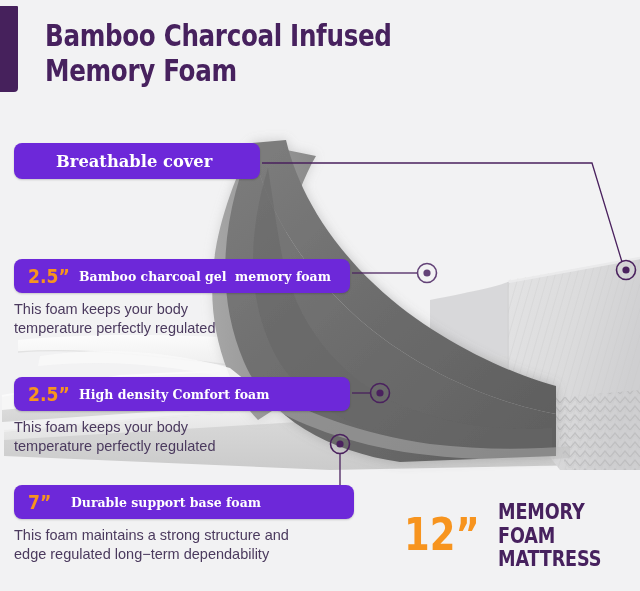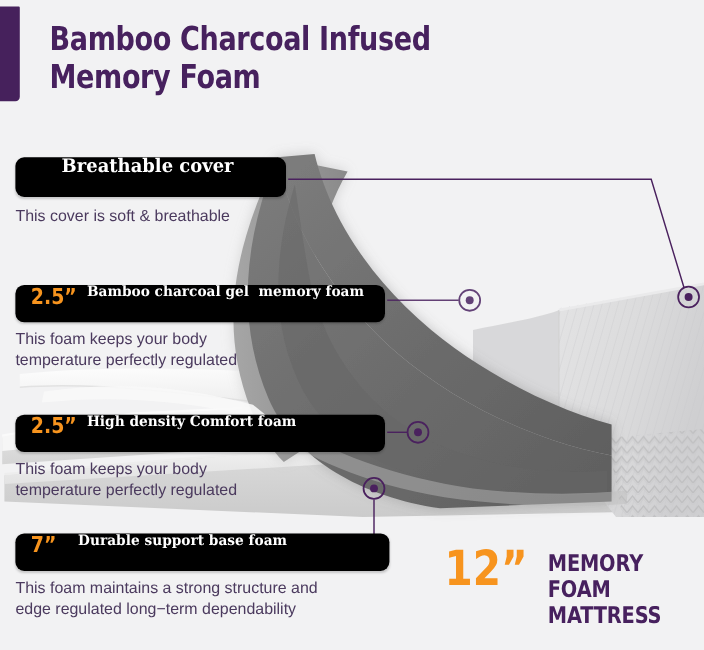--- a/index.html
+++ b/index.html
@@ -47,24 +47,25 @@
     line-height: 1.18;
     letter-spacing: -0.4px;
     transform: scaleX(0.82);
     transform-origin: left top;
     white-space: pre-line;
   }
 
   
   .badge {
     position: absolute;
-    background: #000000;
+    background: #6d28d9;
     border-radius: 8px;
     box-sizing: border-box;
     display: flex;
+    align-items: center;
     padding: 0 14px;
     height: 34px;
     box-shadow: 0 1px 2px rgba(0,0,0,0.18);
     z-index: 6;
   }
   .badge .size {
     color: #f7941e;
     font-family: "DejaVu Sans", sans-serif;
     font-weight: bold;
     font-size: 20px;
@@ -111,21 +112,21 @@
   #desc-gel     { left: 14px; top: 300px; width: 300px; }
   #desc-comfort { left: 14px; top: 418px; width: 300px; }
   #desc-base    { left: 14px; top: 526px; width: 340px; }
 
   
   .footer-callout {
     position: absolute;
     left: 404px;
     top: 498px;
     display: flex;
-    align-items: flex-start;
+    align-items: center;
     z-index: 5;
   }
   .footer-callout .fc-size {
     color: #f7941e;
     font-family: "DejaVu Sans", sans-serif;
     font-weight: bold;
     font-size: 44px;
     line-height: 0.92;
     transform: scaleX(0.84);
     transform-origin: left top;
@@ -343,21 +344,20 @@
   <div class="badge" id="badge-comfort">
     <span class="size">2.5”</span>
     <span class="btxt">High density Comfort foam</span>
   </div>
 
   <div class="badge" id="badge-base">
     <span class="size">7”</span>
     <span class="btxt" style="margin-left:14px">Durable support base foam</span>
   </div>
 
-  <div class="desc" id="desc-cover">This cover is soft &amp; breathable</div>
   <div class="desc" id="desc-gel">This foam keeps your body
 temperature perfectly regulated</div>
   <div class="desc" id="desc-comfort">This foam keeps your body
 temperature perfectly regulated</div>
   <div class="desc" id="desc-base">This foam maintains a strong structure and
 edge regulated long−term dependability</div>
 
   <div class="footer-callout">
     <span class="fc-size">12”</span>
     <span class="fc-label">MEMORY FOAM

